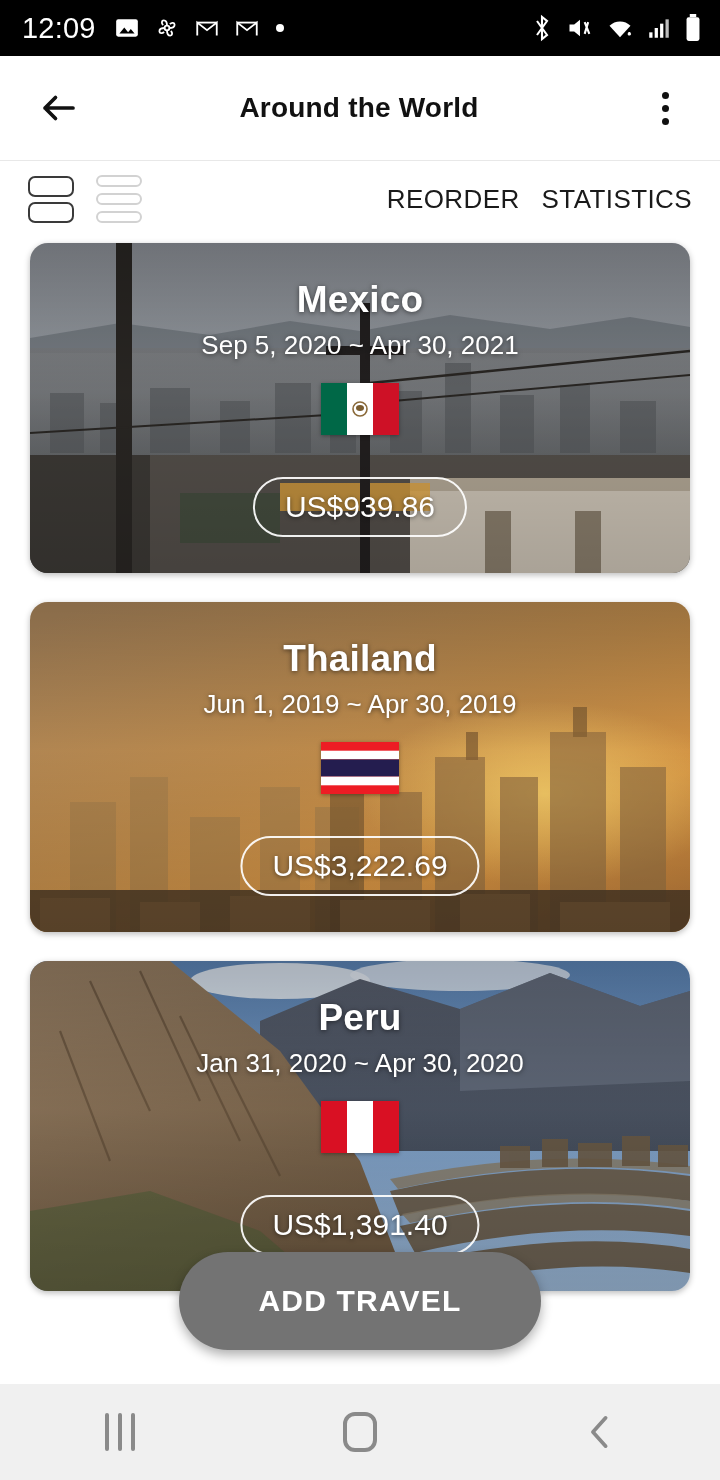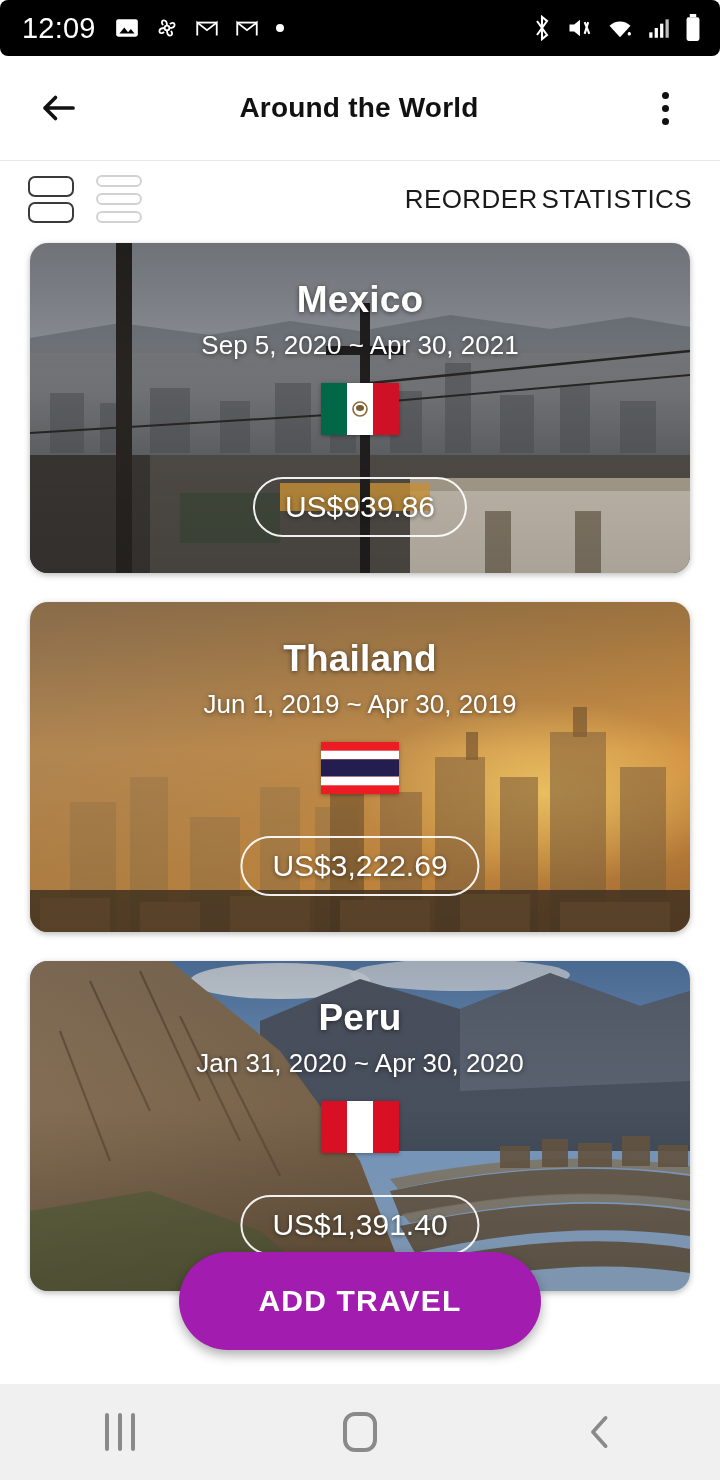--- a/index.html
+++ b/index.html
@@ -7,21 +7,21 @@
     width:720px; height:1480px;
     background:#ffffff;
     font-family:"Liberation Sans", sans-serif;
     overflow:hidden;
   }
   .screen { position:relative; width:720px; height:1480px; background:#fff; }
 
   
   .statusbar {
     height:56px; background:#000; color:#fff;
-    display:flex; align-items:center; padding:0 18px 0 22px;border-radius:8px;
+    display:flex; align-items:center; padding:0 18px 0 22px;
   }
   .status-clock { font-size:29px; font-weight:400; letter-spacing:.2px; }
   .status-left-icons { display:flex; align-items:center; gap:14px; margin-left:18px; }
   .status-right { margin-left:auto; display:flex; align-items:center; gap:12px; }
   .sicon { display:block; }
 
   
   .appbar {
     height:105px; background:#fff; display:flex; align-items:center;
     padding:0 30px; border-bottom:1px solid #e8e8e8;
@@ -44,21 +44,21 @@
   .viewtoggles { display:flex; align-items:center; gap:22px; }
   .vt { display:flex; flex-direction:column; justify-content:center; cursor:pointer; }
   .vt.big { gap:5px; }
   .vt.big span {
     display:block; width:46px; height:21px; border:2.5px solid #3a3a3a; border-radius:7px;
   }
   .vt.small { gap:6px; }
   .vt.small span {
     display:block; width:46px; height:12px; border:2.5px solid #d2d2d2; border-radius:7px;
   }
-  .textbtns { margin-left:auto; display:flex; align-items:center; gap:4px; }
+  .textbtns { margin-left:auto; display:flex; align-items:center; gap:22px; }
   .textbtn {
     font-size:26px; color:#1a1a1a; letter-spacing:.4px; cursor:pointer;
     background:none; border:none; font-family:"Liberation Sans", sans-serif;
   }
 
   
   .list { padding:6px 30px 0 30px; }
   .card {
     position:relative; width:660px; height:330px; border-radius:18px;
     overflow:hidden; margin-bottom:29px;
@@ -383,21 +383,21 @@
             <rect x="26" width="26" height="52" fill="#fff"></rect>
             <rect x="52" width="26" height="52" fill="#d91023"></rect>
           </svg>
         </div>
         <div class="price-pill">US$1,391.40</div>
       </div>
     </div>
 
   </div>
 
-  <button class="fab" style="background: #a21caf; margin-top: 13px;">ADD TRAVEL</button>
+  <button class="fab" style="background: #737373; margin-top: 13px;">ADD TRAVEL</button>
 
   <div class="navbar">
     <div class="navbtn">
       <span class="recents">
           <i></i>
           <i></i>
           <i></i>
         </span>
     </div>
     <div class="navbtn">

